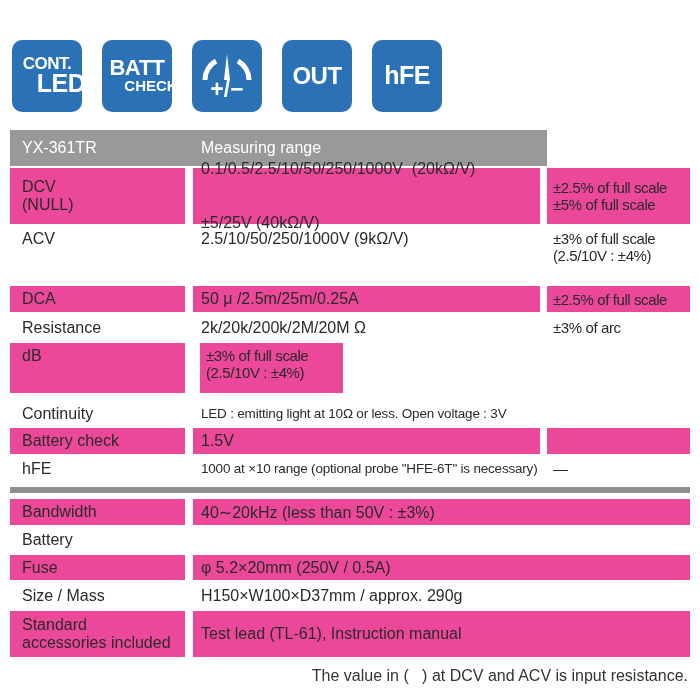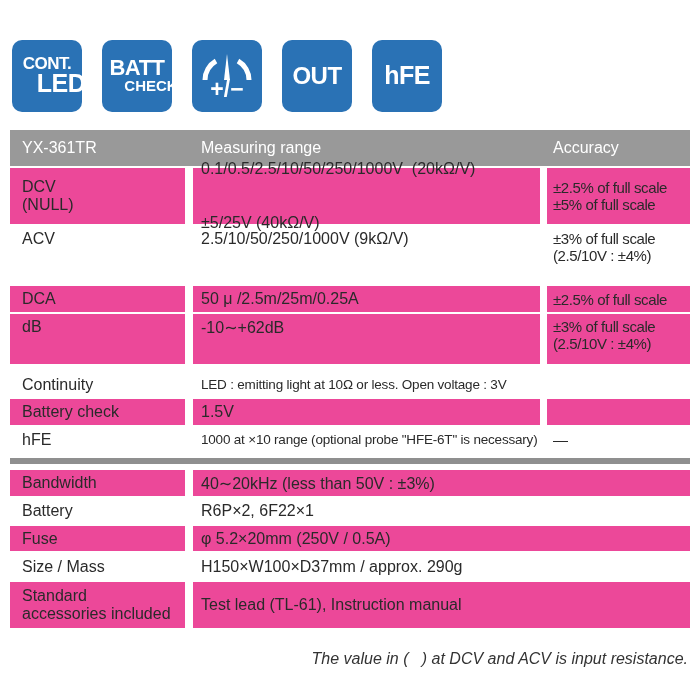--- a/index.html
+++ b/index.html
@@ -40,22 +40,22 @@
   .fs-acc   { font-size:15px; letter-spacing:-0.4px; white-space:nowrap; }
   .fs-cond  { font-size:13.5px; letter-spacing:-0.2px; white-space:nowrap; }
 
   .h56{height:56px} .h54{height:54px} .h50{height:50px} .h46{height:46px}
   .h28{height:36px} .h27{height:27px} .h26{height:26px} .h25{height:25px}
   .mb6{margin-bottom:6px} .mb8{margin-bottom:8px}
   .top-align { justify-content:flex-start; padding-top:4px; }
 
   .separator { width:680px; height:6px; background:#8f8f8f; margin-bottom:6px; }
 
-  .footnote { margin-top:22px; width:680px; text-align:right; font-size:16px;
-    color:#333; padding-right:2px;font-style:italic; }
+  .footnote { margin-top:10px; width:680px; text-align:right; font-size:16px;
+    color:#333; padding-right:2px; }
 </style>
 </head>
 <body>
 
 <div class="page">
 
   <div class="badges">
     <div class="badge b1">
       <span class="bl1">CONT.</span>
       <span class="bl2">LED</span>
@@ -82,21 +82,20 @@
     </div>
   </div>
 
   <div class="spec-table">
 
     <div class="trow thead h28">
       <div class="c1">YX-361TR</div>
       <div class="gapA"></div>
       <div class="c2">Measuring range</div>
       <div class="gapB"></div>
-      <div class="c3">Accuracy</div>
     </div>
 
     <div class="trow shade h56">
       <div class="c1 fs-label">
         <span>DCV</span>
         <span>(NULL)</span>
       </div>
       <div class="gapA"></div>
       <div class="c2 fs-val">
         <span>0.1/0.5/2.5/10/50/250/1000V&nbsp;&nbsp;(20kΩ/V)</span>
@@ -131,29 +130,39 @@
       <div class="gapA"></div>
       <div class="c2 fs-val">
           <span>50 μ /2.5m/25m/0.25A</span>
         </div>
       <div class="gapB"></div>
       <div class="c3 fs-acc">
           <span>±2.5% of full scale</span>
         </div>
     </div>
 
+    <div class="trow h27">
+      <div class="c1 fs-label">
+          <span>Resistance</span>
+        </div>
+      <div class="gapA"></div>
+      <div class="c2 fs-val">
+          <span>2k/20k/200k/2M/20M Ω</span>
+        </div>
+      <div class="gapB"></div>
+      <div class="c3 fs-acc">
+          <span>±3% of arc</span>
+        </div>
+    </div>
 
     <div class="trow shade h50 mb8">
       <div class="c1 fs-label top-align">
           <span>dB</span>
         </div>
       <div class="gapA"></div>
-      <div class="c2 fs-val top-align">
-          <span>-10∼+62dB</span>
-        </div>
       <div class="gapB"></div>
       <div class="c3 fs-acc top-align">
         <span>±3% of full scale</span>
         <span>(2.5/10V : ±4%)</span>
       </div>
     </div>
 
     <div class="trow h25">
       <div class="c1 fs-label">
           <span>Continuity</span>
@@ -206,23 +215,20 @@
       <div class="c2full fs-val">
           <span>40∼20kHz (less than 50V : ±3%)</span>
         </div>
     </div>
 
     <div class="trow h26">
       <div class="c1 fs-label">
           <span>Battery</span>
         </div>
       <div class="gapA"></div>
-      <div class="c2full fs-val">
-          <span>R6P×2, 6F22×1</span>
-        </div>
     </div>
 
     <div class="trow shade h25">
       <div class="c1 fs-label">
           <span>Fuse</span>
         </div>
       <div class="gapA"></div>
       <div class="c2full fs-val">
           <span>φ 5.2×20mm (250V / 0.5A)</span>
         </div>

